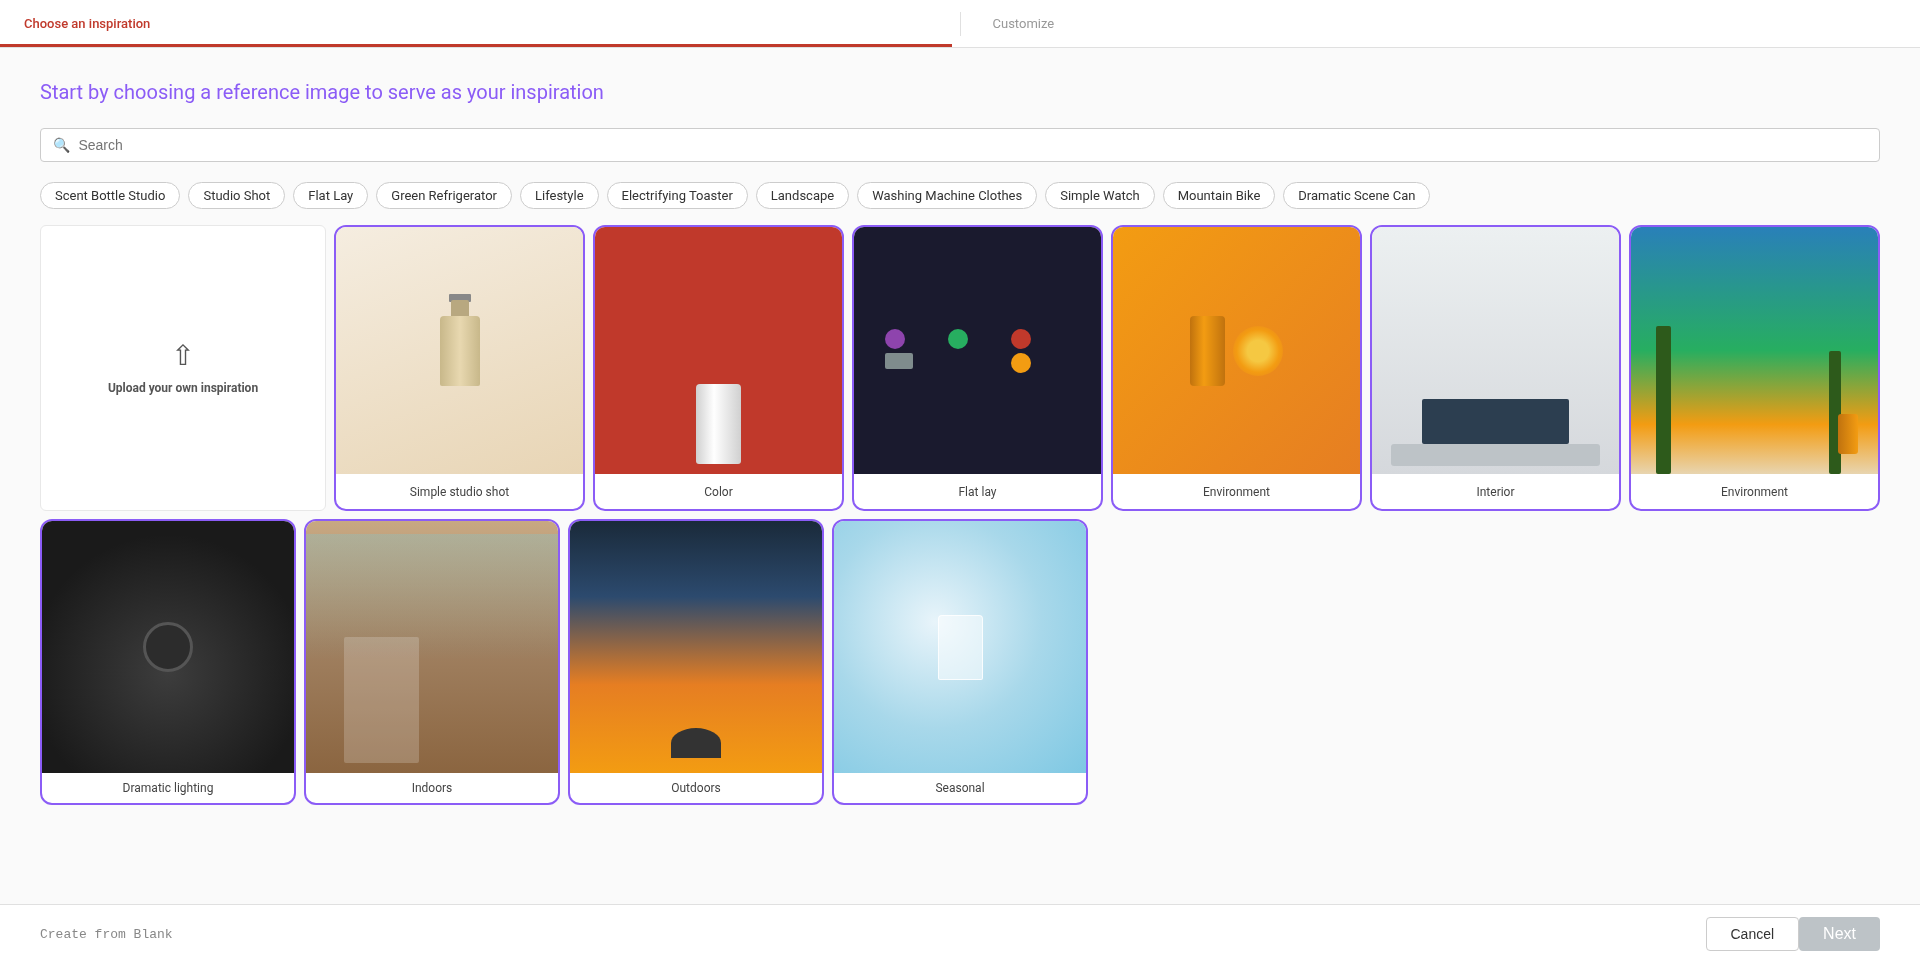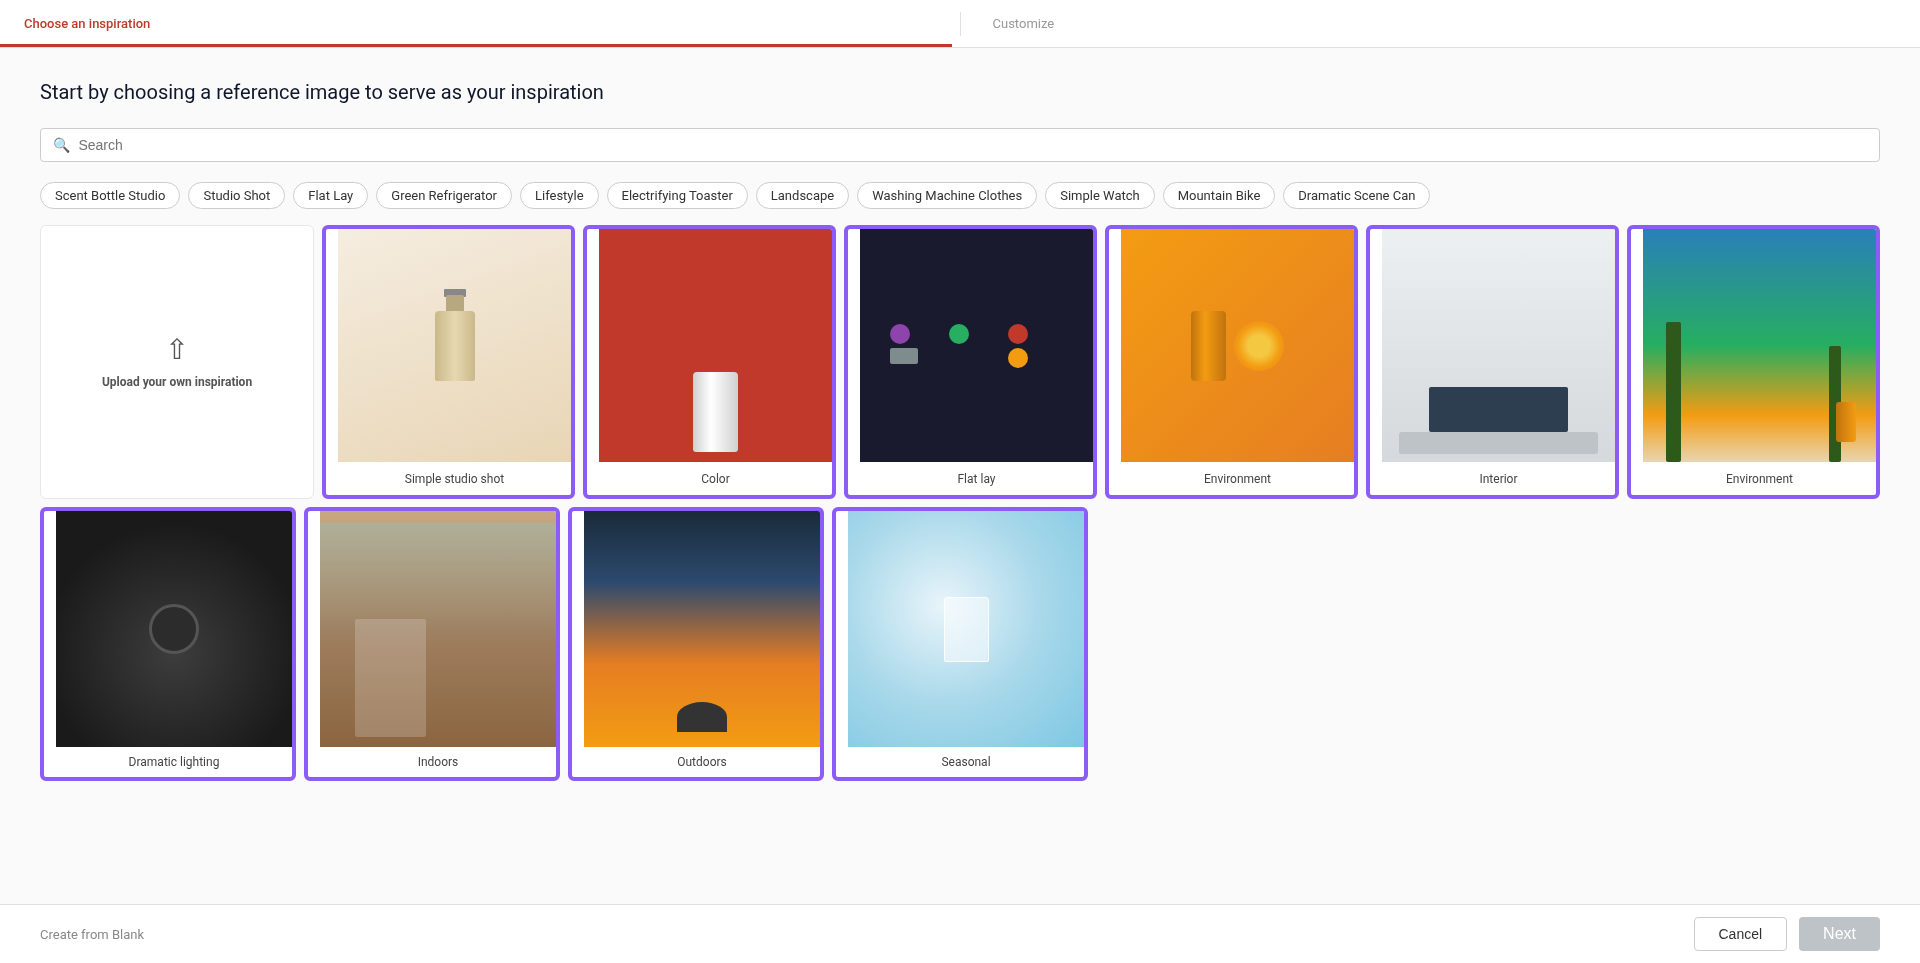--- a/index.html
+++ b/index.html
@@ -49,21 +49,21 @@
       flex: 1;
       padding: 32px 40px 0 40px;
       overflow-y: auto;
       background: #fafafa;
     }
 
     .page-title {
       font-size: 20px;
       font-weight: 400;
       margin-bottom: 24px;
-      color: #0f172a;
+      color: #8b5cf6;
     }
 
     
     .search-bar {
       display: flex;
       align-items: center;
       border: 1px solid #ccc;
       border-radius: 4px;
       padding: 8px 12px;
       margin-bottom: 20px;
@@ -96,27 +96,26 @@
       border-radius: 20px;
       border: 1px solid #ccc;
       background: #fff;
       font-size: 13px;
       color: #333;
       cursor: pointer;
       white-space: nowrap;
     }
     .grid-item {
       background: #fff;
-      border-radius: 6px;
+      border-radius: 12px;
       overflow: hidden;
       cursor: pointer;
-      border: 4px solid #8b5cf6;
+      border: 2px solid #8b5cf6;
       display: flex;
       flex-direction: column;
-      padding-left: 12px;
     }
     .grid-item-label {
       padding: 8px 4px;
       text-align: center;
       font-size: 12px;
       color: #444;
       flex: 1;
       display: flex;
       align-items: center;
       justify-content: center;
@@ -145,22 +144,23 @@
       justify-content: space-between;
       padding: 12px 40px;
       background: #fff;
       border-top: 1px solid #e0e0e0;
       flex-shrink: 0;
     }
     .create-from-blank {
       font-size: 13px;
       color: #888;
       cursor: pointer;
-    }
-    .bottom-actions { display: flex; gap: 12px; }
+      font-family: Liberation Mono, monospace;
+    }
+    .bottom-actions { display: flex; gap: 0; }
     .btn-cancel {
       padding: 8px 24px;
       border: 1px solid #ccc;
       border-radius: 4px;
       background: #fff;
       font-size: 14px;
       cursor: pointer;
       color: #333;
     }
     .btn-next {

